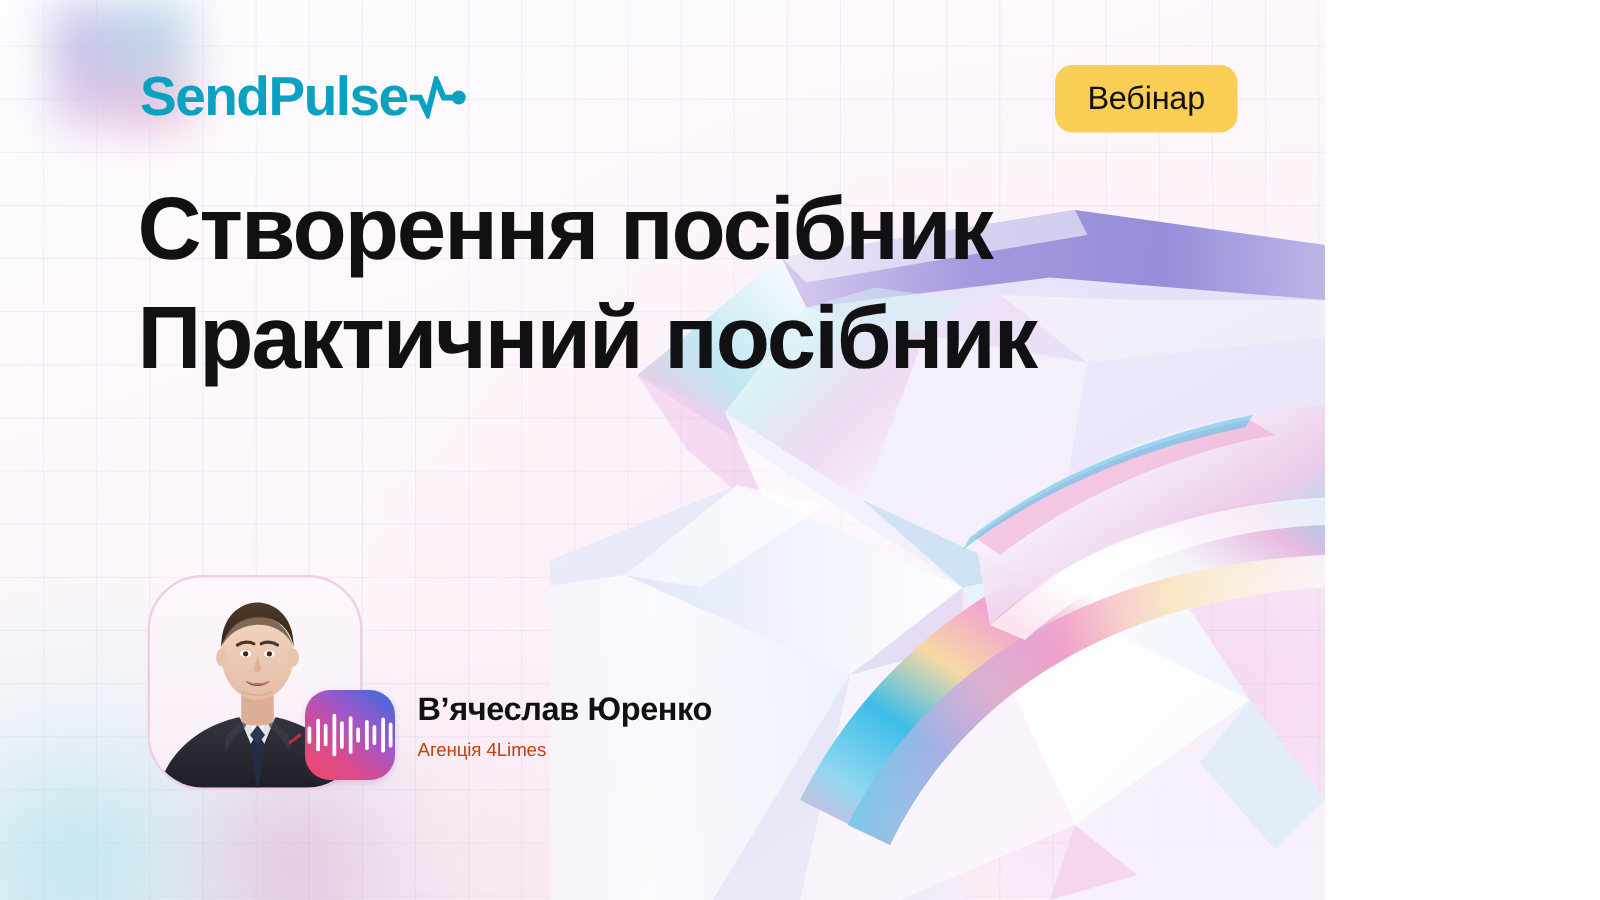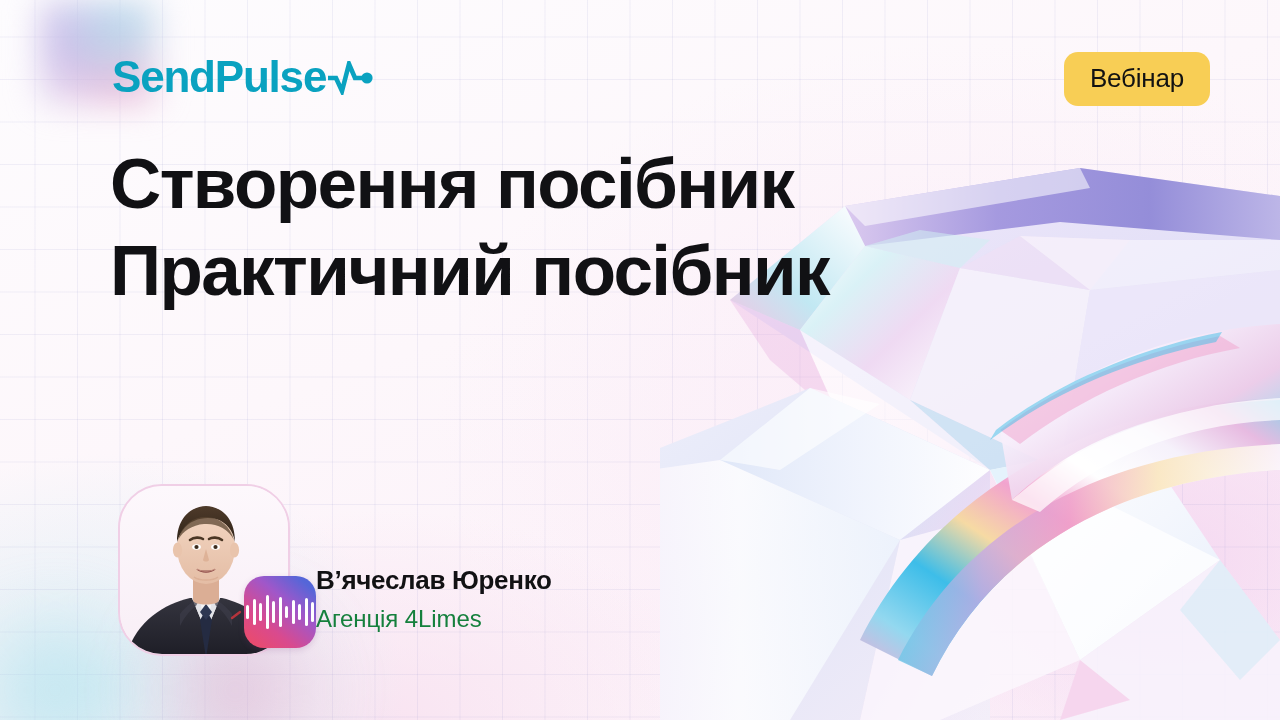--- a/index.html
+++ b/index.html
@@ -6,21 +6,21 @@
   * { margin:0; padding:0; box-sizing:border-box; }
 
   html, body {
     width:1280px; height:720px;
     overflow:hidden;
     font-family:"Liberation Sans", sans-serif;
   }
 
   .stage {
     position:relative;
-    width:1280px; height:720px;
+    width:1060px; height:720px;
     background:#fdf6fb;
     overflow:hidden;
     padding-left:39px;
   }
 
   
   .bg-wash {
     position:absolute; inset:0;
     background:
       radial-gradient(ellipse 520px 380px at 92% 78%, rgba(244,214,240,.85) 0%, rgba(250,235,248,0) 70%),
@@ -85,21 +85,21 @@
   
   .headline {
     position:absolute; left:110px; top:140px;
     width:900px;
     font-size:71px; font-weight:700; line-height:87px;
     letter-spacing:-1.6px; color:#111114;
   }
   .headline .ln { display:block; white-space:nowrap; }
 
   
-  .speaker { position:absolute; left:118px; top:484px; display:flex; align-items:flex-end; }
+  .speaker { position:absolute; left:118px; top:460px; display:flex; align-items:flex-end;gap:18px; }
 
   .avatar-wrap { position:relative; width:172px; height:172px; flex:none; }
   .avatar-frame {
     position:absolute; inset:0;
     border-radius:44px;
     border:2px solid #f0cfe6;
     background:linear-gradient(170deg,#fdf6fb 0%, #faf0f7 100%);
     overflow:hidden;
   }
   .avatar-frame svg { position:absolute; left:0; top:0; width:172px; height:172px; }
@@ -119,21 +119,21 @@
   }
   .wave-badge i { display:block; width:3px; background:#fff; border-radius:2px; }
 
   .speaker-text { margin-left:26px; padding-bottom:22px; }
   .speaker-name {
     font-size:26px; font-weight:700; color:#111114;
     letter-spacing:-.3px; line-height:1.15;
   }
   .speaker-role {
     margin-top:9px;
-    font-size:24px; font-weight:400; color:#15803d;
+    font-size:15px; font-weight:400; color:#c2410c;
     letter-spacing:-.1px; line-height:1.2;
   }
 </style>
 </head>
 <body>
 
 <div class="stage">
 
   <div class="bg-wash"></div>
   <div class="bg-grid"></div>

